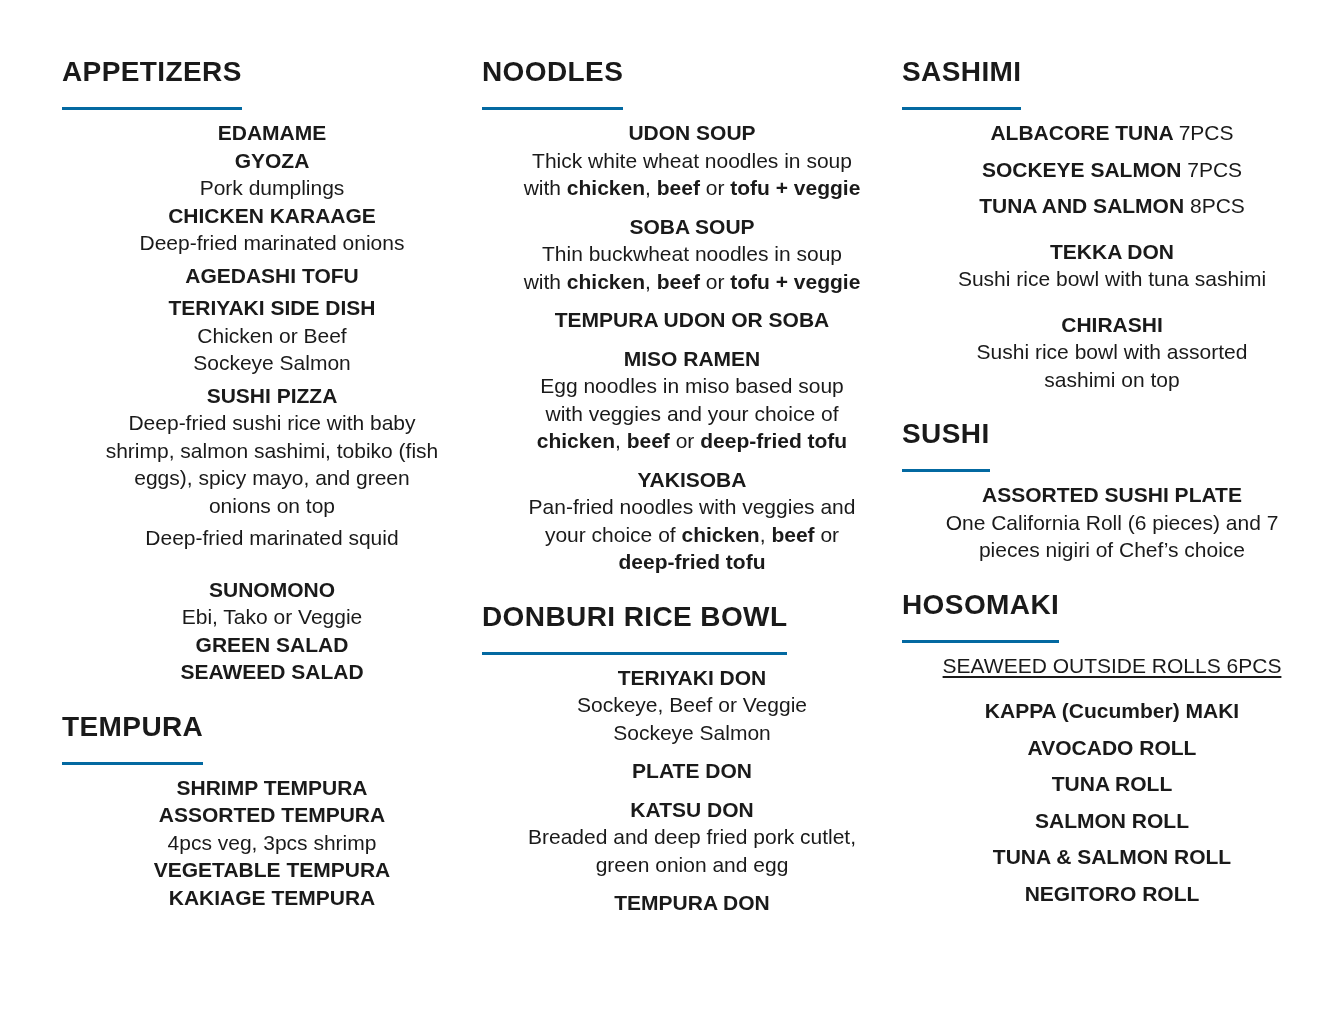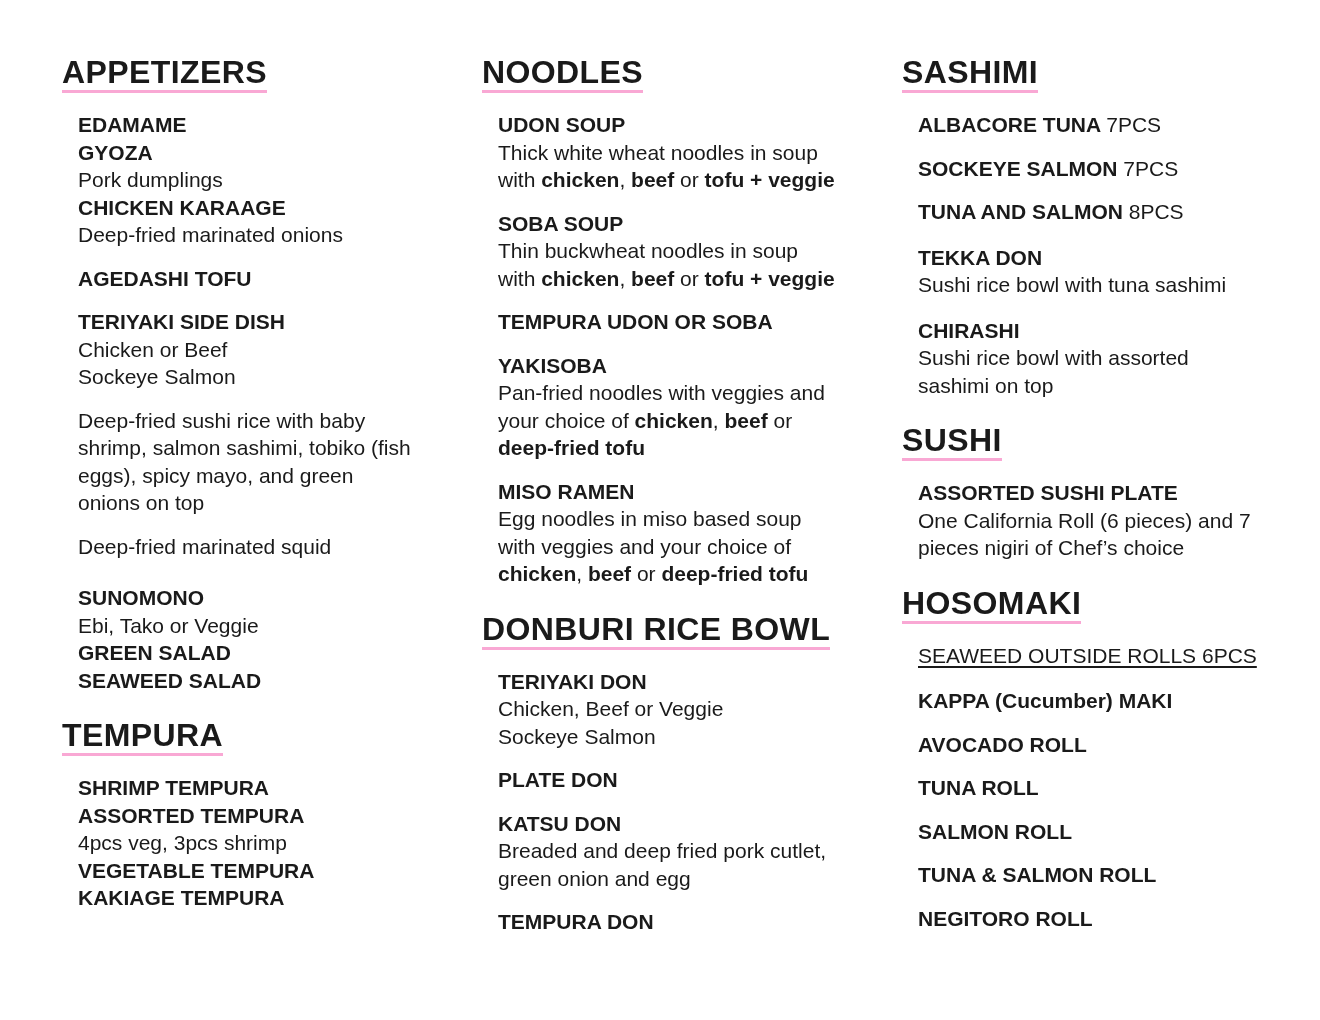--- a/index.html
+++ b/index.html
@@ -22,34 +22,34 @@
     flex: 0 0 420px;
   }
   .section { margin: 0; }
   .section:not(:first-child) { margin-top: 24px; }
   .heading {
     line-height: 34px;
     margin-bottom: 9px;
   }
   .heading-text {
     display: inline-block;
-    font-size: 32px;
+    font-size: 28px;
     font-weight: bold;
     letter-spacing: 0.4px;
-    border-bottom: 3px solid #f9a8d4;
-    padding-bottom: 1px;
+    border-bottom: 3px solid #0369a1;
+    padding-bottom: 18px;
   }
   .line {
     font-size: 21px;
     line-height: 27.5px;
     white-space: nowrap;
   }
   .b { font-weight: bold; }
   .u { text-decoration: underline; text-underline-offset: 3px; }
-  .group { margin: 16px; }
+  .group { margin: 0; text-align: center; }
   .col0 .group { margin-bottom: 5px; }
   .col1 .group { margin-bottom: 11px; }
   .col2 .group { margin-bottom: 9px; }
   .gap { margin-top: 18px; }
 </style>
 </head>
 <body>
 
 <div class="menu">
   <div class="col col0">
@@ -64,20 +64,21 @@
         </div>
         <div class="group">
           <div class="line"><span class="b">AGEDASHI TOFU</span></div>
         </div>
         <div class="group">
           <div class="line"><span class="b">TERIYAKI SIDE DISH</span></div>
           <div class="line"><span>Chicken or Beef</span></div>
           <div class="line"><span>Sockeye Salmon</span></div>
         </div>
         <div class="group">
+          <div class="line"><span class="b">SUSHI PIZZA</span></div>
           <div class="line"><span>Deep-fried sushi rice with baby</span></div>
           <div class="line"><span>shrimp, salmon sashimi, tobiko (fish</span></div>
           <div class="line"><span>eggs), spicy mayo, and green</span></div>
           <div class="line"><span>onions on top</span></div>
         </div>
         <div class="group">
           <div class="line"><span>Deep-fried marinated squid</span></div>
         </div>
       </div>
       <div class="section">
@@ -109,37 +110,37 @@
         </div>
         <div class="group">
           <div class="line"><span class="b">SOBA SOUP</span></div>
           <div class="line"><span>Thin buckwheat noodles in soup</span></div>
           <div class="line"><span>with </span><span class="b">chicken</span><span>, </span><span class="b">beef</span><span> or </span><span class="b">tofu + veggie</span></div>
         </div>
         <div class="group">
           <div class="line"><span class="b">TEMPURA UDON OR SOBA</span></div>
         </div>
         <div class="group">
+          <div class="line"><span class="b">MISO RAMEN</span></div>
+          <div class="line"><span>Egg noodles in miso based soup</span></div>
+          <div class="line"><span>with veggies and your choice of</span></div>
+          <div class="line"><span class="b">chicken</span><span>, </span><span class="b">beef</span><span> or </span><span class="b">deep-fried tofu</span></div>
+        </div>
+        <div class="group">
           <div class="line"><span class="b">YAKISOBA</span></div>
           <div class="line"><span>Pan-fried noodles with veggies and</span></div>
           <div class="line"><span>your choice of </span><span class="b">chicken</span><span>, </span><span class="b">beef</span><span> or</span></div>
           <div class="line"><span class="b">deep-fried tofu</span></div>
         </div>
-        <div class="group">
-          <div class="line"><span class="b">MISO RAMEN</span></div>
-          <div class="line"><span>Egg noodles in miso based soup</span></div>
-          <div class="line"><span>with veggies and your choice of</span></div>
-          <div class="line"><span class="b">chicken</span><span>, </span><span class="b">beef</span><span> or </span><span class="b">deep-fried tofu</span></div>
-        </div>
       </div>
       <div class="section">
         <div class="heading"><span class="heading-text">DONBURI RICE BOWL</span></div>
         <div class="group">
           <div class="line"><span class="b">TERIYAKI DON</span></div>
-          <div class="line"><span>Chicken, Beef or Veggie</span></div>
+          <div class="line"><span>Sockeye, Beef or Veggie</span></div>
           <div class="line"><span>Sockeye Salmon</span></div>
         </div>
         <div class="group">
           <div class="line"><span class="b">PLATE DON</span></div>
         </div>
         <div class="group">
           <div class="line"><span class="b">KATSU DON</span></div>
           <div class="line"><span>Breaded and deep fried pork cutlet,</span></div>
           <div class="line"><span>green onion and egg</span></div>
         </div>

